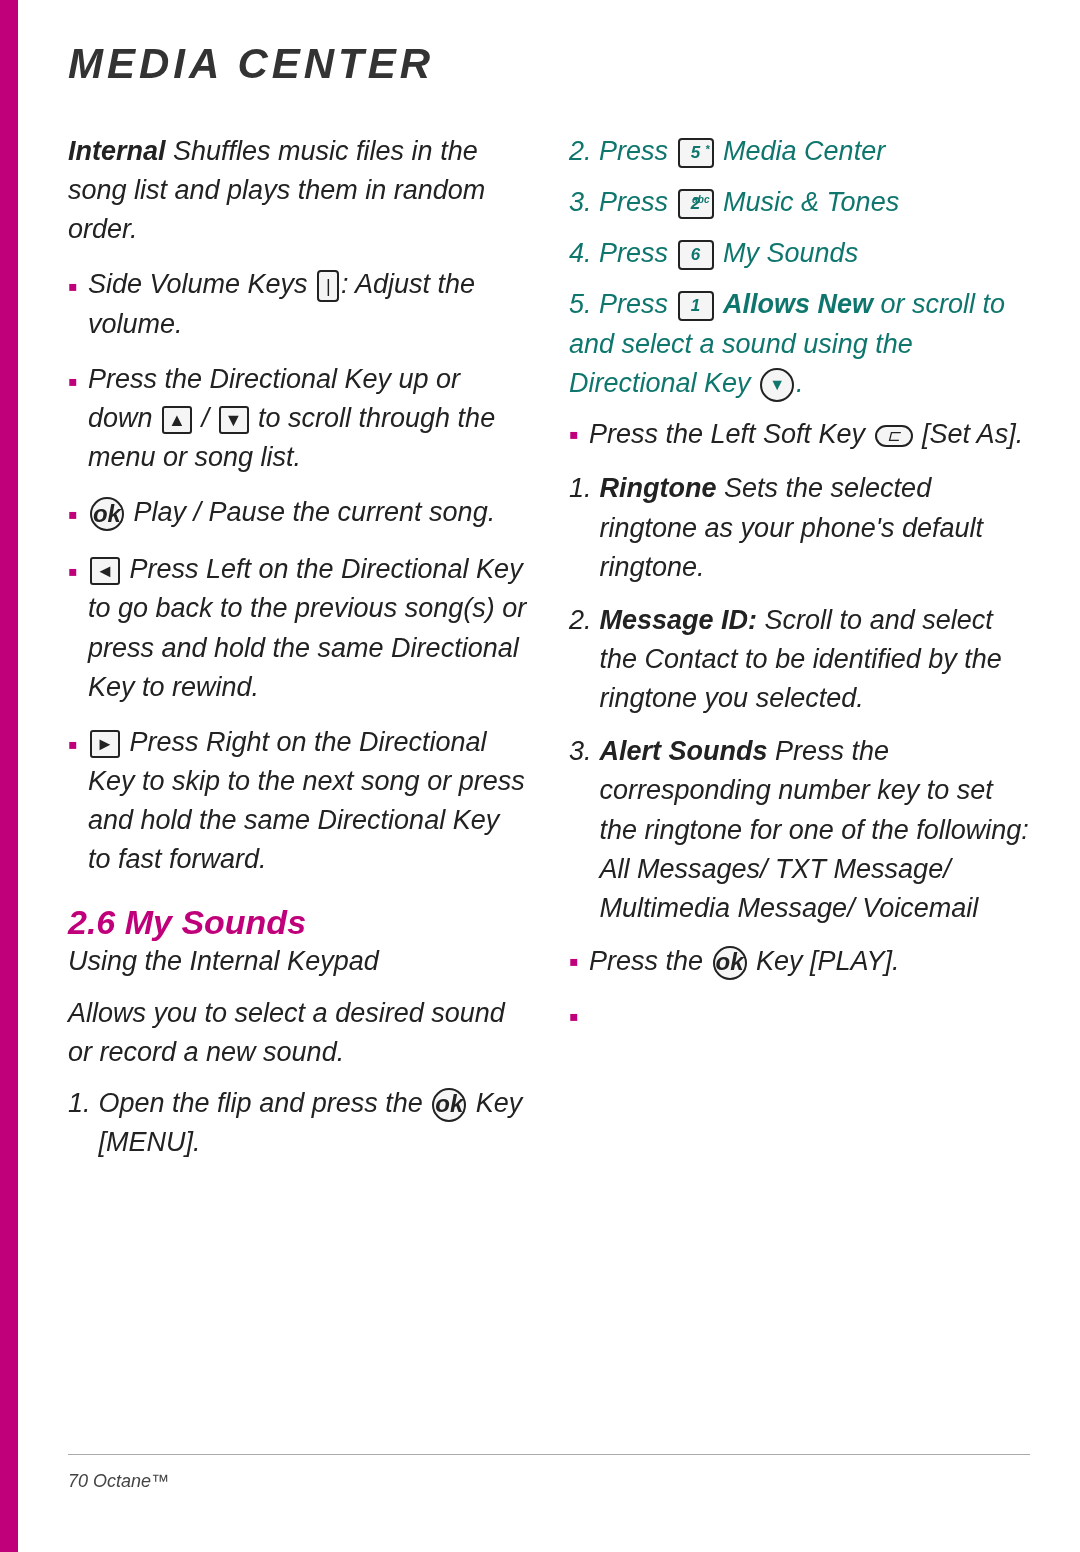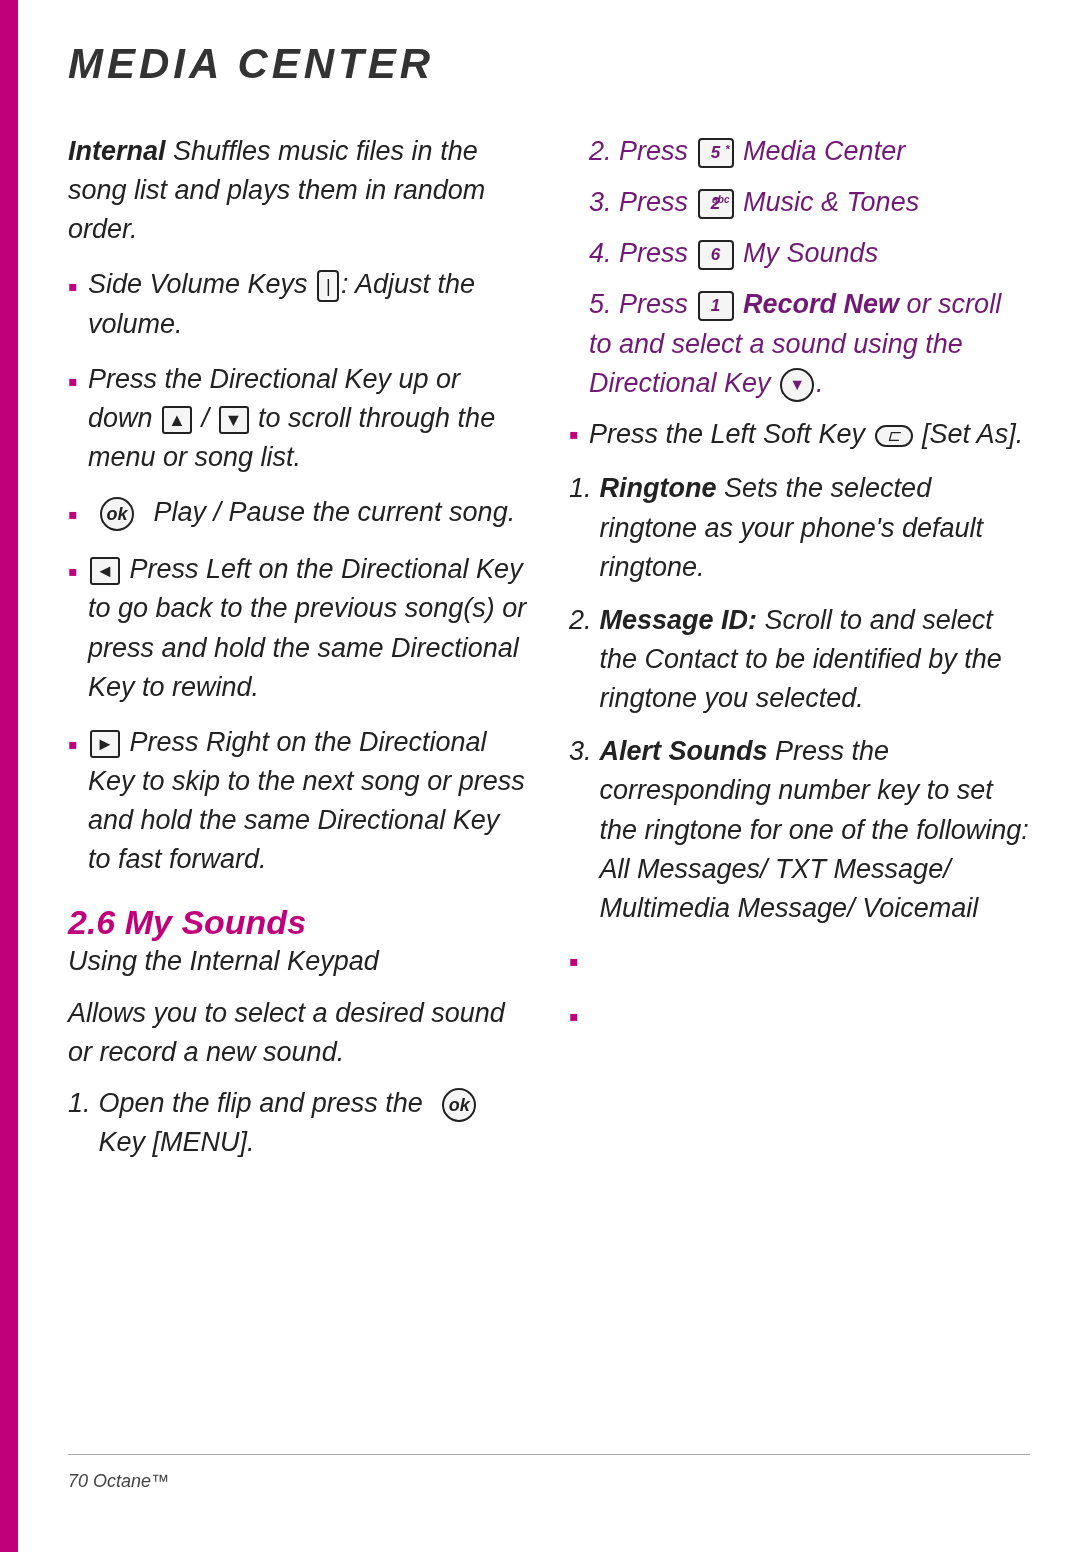--- a/index.html
+++ b/index.html
@@ -85,27 +85,27 @@
     .bold-term {
       font-weight: bold;
     }
 
     .ok-icon {
       display: inline-flex;
       align-items: center;
       justify-content: center;
       border: 2.5px solid #222;
       border-radius: 50%;
-      font-size: 18px;
+      font-size: 24px;
       font-weight: bold;
       width: 34px;
       height: 34px;
       vertical-align: middle;
       background: #f5f5f5;
-      margin: 0 12px;
+      margin: 0 2px;
     }
 
     .left-arrow-icon {
       display: inline-flex;
       align-items: center;
       justify-content: center;
       border: 2px solid #222;
       border-radius: 3px;
       font-size: 18px;
       width: 30px;
@@ -215,23 +215,22 @@
 
     .num-label {
       flex-shrink: 0;
       font-size: 27px;
       line-height: 1.45;
     }
 
     .right-numbered {
       font-size: 27px;
       line-height: 1.45;
-      color: #701a75;
+      color: #0f766e;
       margin-bottom: 12px;
-      margin-left: 20px;
     }
 
     .right-bullet {
       display: flex;
       align-items: flex-start;
       margin-bottom: 14px;
       gap: 10px;
     }
 
     .right-bullet-dot {
@@ -395,21 +394,21 @@
 
         <div class="right-numbered">
           4. Press
           <span class="num-key-icon">6<span class="superscript-star" style="font-size:10px;"></span></span>
           <span> My Sounds</span>
         </div>
 
         <div class="right-numbered">
           5. Press
           <span class="num-key-icon">1<span class="superscript-star" style="font-size:10px;"></span></span>
-          <span> <span class="bold-term">Record New</span> or scroll to and select a sound using the Directional Key
+          <span> <span class="bold-term">Allows New</span> or scroll to and select a sound using the Directional Key
             <span class="directional-icon">▼</span>.
           </span>
         </div>
 
 
         <div class="right-bullet">
           <div class="right-bullet-dot">▪</div>
           <div class="right-bullet-text">
             Press the Left Soft Key
             <span class="soft-key-icon">⊏</span>
@@ -439,20 +438,25 @@
           <div class="numbered-item-inner">
             <span class="num-label">3.</span>
             <span>
               <span class="bold-term">Alert Sounds</span> Press the corresponding number key to set the ringtone for one of the following: All Messages/ TXT Message/ Multimedia Message/ Voicemail
             </span>
           </div>
         </div>
 
         <div class="right-bullet">
           <div class="right-bullet-dot">▪</div>
+          <div class="right-bullet-text">
+            Press the
+            <span class="ok-icon">ok</span>
+            Key [PLAY].
+          </div>
         </div>
 
         <div class="right-bullet">
           <div class="right-bullet-dot">▪</div>
         </div>
 
       </div>
     </div>
 
     <hr class="divider-line">

